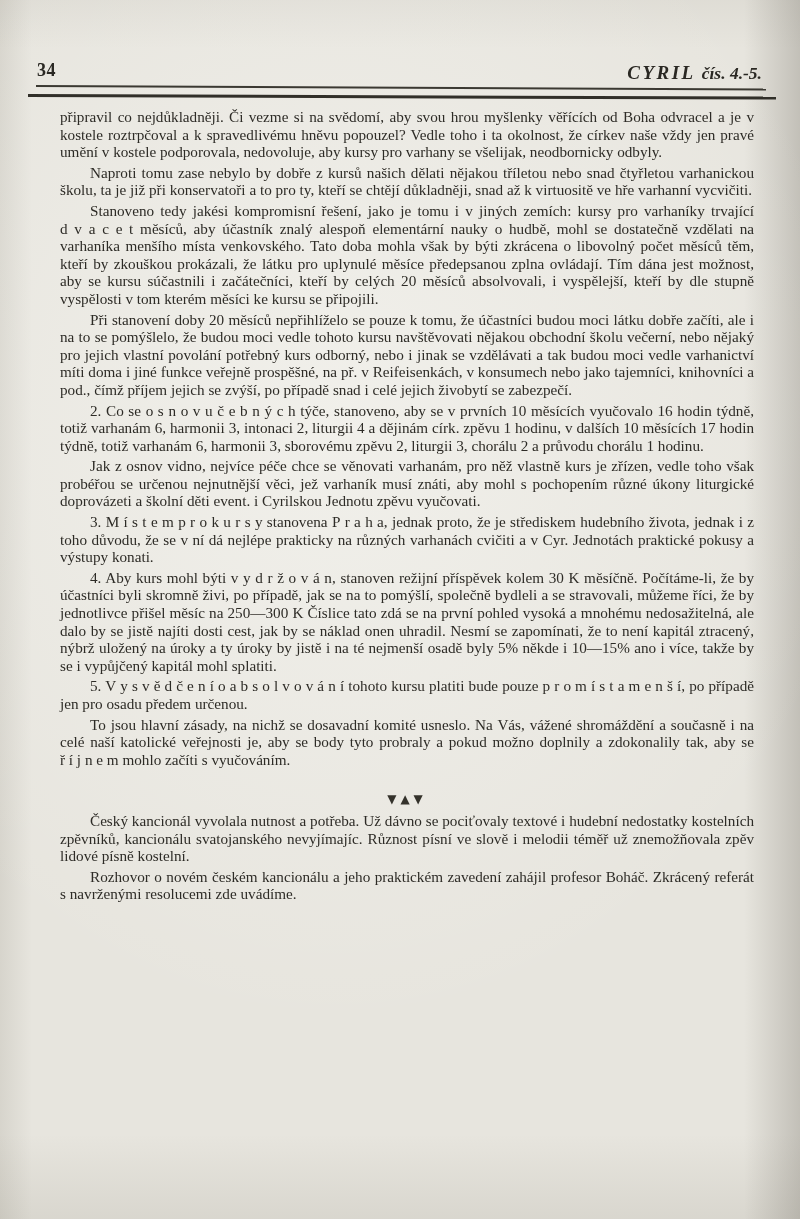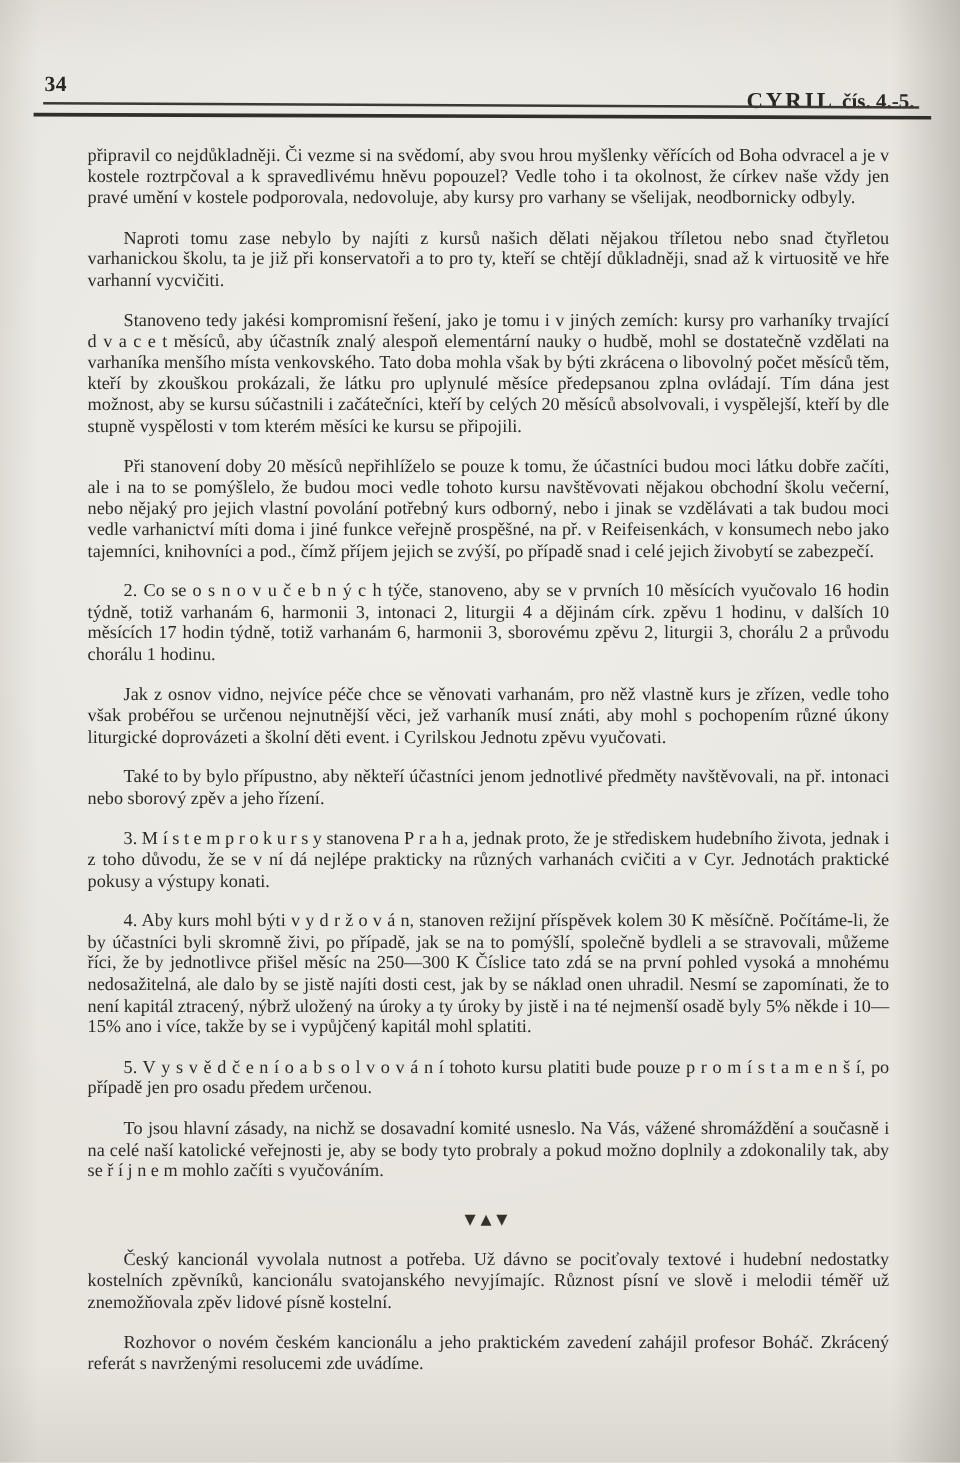--- a/index.html
+++ b/index.html
@@ -15,37 +15,37 @@
       linear-gradient(0deg, rgba(115,110,95,0.12), rgba(0,0,0,0) 7%),
       linear-gradient(180deg, rgba(115,110,95,0.07), rgba(0,0,0,0) 4%);
     font-family: "Liberation Serif", "DejaVu Serif", serif;
     color: #2d2b26;
   }
   .header { position: absolute; top: 58px; left: 36px; width: 728px; height: 26px; }
   .pagenum {
     position: absolute; left: 1px; top: 2px;
     font-size: 18px; font-weight: bold; letter-spacing: 0.5px; color: #2a2823;
   }
-  .journal { position: absolute; right: 2px; top: 16px; font-size: 19px; color: #2a2823; white-space: nowrap; }
+  .journal { position: absolute; right: 2px; top: 4px; font-size: 19px; color: #2a2823; white-space: nowrap; font-style: italic; }
   .journal .jname { letter-spacing: 2.5px; font-weight: bold; }
   .journal .jissue { font-size: 17.5px; font-weight: bold; margin-left: 6px; }
   .rule-thin {
     position: absolute; top: 85px; left: 36px; width: 730px; height: 1.6px;
     background: #3b3932; transform: rotate(0.28deg); transform-origin: left center;
   }
   .rule-thick {
     position: absolute; top: 94px; left: 28px; width: 748px; height: 2.8px;
     background: #312f29; transform: rotate(0.2deg); transform-origin: left center;
   }
   .content {
     position: absolute; top: 105px; left: 57px; width: 700px;
     font-size: 15.2px; line-height: 17.6px; text-align: justify;
     color: #2d2b26;
   }
-  .content p { margin: 16px; text-indent: 30px; }
+  .content p { margin: 3px; text-indent: 30px; }
   .content p.noindent { text-indent: 0; }
   .signature { text-align: right; padding-right: 52px; text-indent: 0 !important; }
   .divider {
     text-align: center; margin-top: 23px; margin-bottom: 0;
     font-family: "DejaVu Sans", sans-serif;
     font-size: 12px; letter-spacing: 4px; color: #34322b; text-indent: 0;
   }
   .title2 {
     margin: 14px 0 10px 0; text-align: center;
     font-size: 35px; font-weight: 500; letter-spacing: 0.5px; color: #2a2822;
@@ -59,26 +59,25 @@
 
   <div class="header">
     <span class="pagenum">34</span>
     <span class="journal"><span class="jname">CYRIL</span><span class="jissue">čís. 4.-5.</span></span>
   </div>
   <div class="rule-thin"></div>
   <div class="rule-thick"></div>
 
   <div class="content">
     <p class="noindent">připravil co nejdůkladněji. Či vezme si na svědomí, aby svou hrou myšlenky věřících od Boha odvracel a je v kostele roztrpčoval a k spravedlivému hněvu popouzel? Vedle toho i ta okolnost, že církev naše vždy jen pravé umění v kostele podporovala, nedovoluje, aby kursy pro varhany se všelijak, neodbornicky odbyly.</p>
-    <p>Naproti tomu zase nebylo by najíti z kursů našich dělati nějakou tříletou nebo snad čtyřletou varhanickou školu, ta je již při konservatoři a to pro ty, kteří se chtějí důkladněji, snad až k virtuositě ve hře varhanní vycvičiti.</p>
+    <p>Naproti tomu zase nebylo by dobře z kursů našich dělati nějakou tříletou nebo snad čtyřletou varhanickou školu, ta je již při konservatoři a to pro ty, kteří se chtějí důkladněji, snad až k virtuositě ve hře varhanní vycvičiti.</p>
     <p>Stanoveno tedy jakési kompromisní řešení, jako je tomu i v jiných zemích: kursy pro varhaníky trvající d&nbsp;v&nbsp;a&nbsp;c&nbsp;e&nbsp;t měsíců, aby účastník znalý alespoň elementární nauky o hudbě, mohl se dostatečně vzdělati na varhaníka menšího místa venkovského. Tato doba mohla však by býti zkrácena o libovolný počet měsíců těm, kteří by zkouškou prokázali, že látku pro uplynulé měsíce předepsanou zplna ovládají. Tím dána jest možnost, aby se kursu súčastnili i začátečníci, kteří by celých 20 měsíců absolvovali, i vyspělejší, kteří by dle stupně vyspělosti v tom kterém měsíci ke kursu se připojili.</p>
     <p>Při stanovení doby 20 měsíců nepřihlíželo se pouze k tomu, že účastníci budou moci látku dobře začíti, ale i na to se pomýšlelo, že budou moci vedle tohoto kursu navštěvovati nějakou obchodní školu večerní, nebo nějaký pro jejich vlastní povolání potřebný kurs odborný, nebo i jinak se vzdělávati a tak budou moci vedle varhanictví míti doma i jiné funkce veřejně prospěšné, na př. v Reifeisenkách, v konsumech nebo jako tajemníci, knihovníci a pod., čímž příjem jejich se zvýší, po případě snad i celé jejich živobytí se zabezpečí.</p>
     <p>2. Co se o&nbsp;s&nbsp;n&nbsp;o&nbsp;v u&nbsp;č&nbsp;e&nbsp;b&nbsp;n&nbsp;ý&nbsp;c&nbsp;h týče, stanoveno, aby se v prvních 10 měsících vyučovalo 16 hodin týdně, totiž varhanám 6, harmonii 3, intonaci 2, liturgii 4 a dějinám círk. zpěvu 1 hodinu, v dalších 10 měsících 17 hodin týdně, totiž varhanám 6, harmonii 3, sborovému zpěvu 2, liturgii 3, chorálu 2 a průvodu chorálu 1 hodinu.</p>
     <p>Jak z osnov vidno, nejvíce péče chce se věnovati varhanám, pro něž vlastně kurs je zřízen, vedle toho však probéřou se určenou nejnutnější věci, jež varhaník musí znáti, aby mohl s pochopením různé úkony liturgické doprovázeti a školní děti event. i Cyrilskou Jednotu zpěvu vyučovati.</p>
-    <p>Také to by bylo přípustno, aby někteří účastníci jenom jednotlivé předměty navštěvovali, na př. intonaci nebo sborový zpěv a jeho řízení.</p>
     <p>3. M&nbsp;í&nbsp;s&nbsp;t&nbsp;e&nbsp;m p&nbsp;r&nbsp;o k&nbsp;u&nbsp;r&nbsp;s&nbsp;y stanovena P&nbsp;r&nbsp;a&nbsp;h&nbsp;a, jednak proto, že je střediskem hudebního života, jednak i z toho důvodu, že se v ní dá nejlépe prakticky na různých varhanách cvičiti a v Cyr. Jednotách praktické pokusy a výstupy konati.</p>
     <p>4. Aby kurs mohl býti v&nbsp;y&nbsp;d&nbsp;r&nbsp;ž&nbsp;o&nbsp;v&nbsp;á&nbsp;n, stanoven režijní příspěvek kolem 30 K měsíčně. Počítáme-li, že by účastníci byli skromně živi, po případě, jak se na to pomýšlí, společně bydleli a se stravovali, můžeme říci, že by jednotlivce přišel měsíc na 250—300 K Číslice tato zdá se na první pohled vysoká a mnohému nedosažitelná, ale dalo by se jistě najíti dosti cest, jak by se náklad onen uhradil. Nesmí se zapomínati, že to není kapitál ztracený, nýbrž uložený na úroky a ty úroky by jistě i na té nejmenší osadě byly 5% někde i 10—15% ano i více, takže by se i vypůjčený kapitál mohl splatiti.</p>
     <p>5. V&nbsp;y&nbsp;s&nbsp;v&nbsp;ě&nbsp;d&nbsp;č&nbsp;e&nbsp;n&nbsp;í o a&nbsp;b&nbsp;s&nbsp;o&nbsp;l&nbsp;v&nbsp;o&nbsp;v&nbsp;á&nbsp;n&nbsp;í tohoto kursu platiti bude pouze p&nbsp;r&nbsp;o m&nbsp;í&nbsp;s&nbsp;t&nbsp;a m&nbsp;e&nbsp;n&nbsp;š&nbsp;í, po případě jen pro osadu předem určenou.</p>
     <p>To jsou hlavní zásady, na nichž se dosavadní komité usneslo. Na Vás, vážené shromáždění a současně i na celé naší katolické veřejnosti je, aby se body tyto probraly a pokud možno doplnily a zdokonalily tak, aby se ř&nbsp;í&nbsp;j&nbsp;n&nbsp;e&nbsp;m mohlo začíti s vyučováním.</p>
 
     <div class="divider">▼▲▼</div>
 
 
     <p>Český kancionál vyvolala nutnost a potřeba. Už dávno se pociťovaly textové i hudební nedostatky kostelních zpěvníků, kancionálu svatojanského nevyjímajíc. Různost písní ve slově i melodii téměř už znemožňovala zpěv lidové písně kostelní.</p>
     <p>Rozhovor o novém českém kancionálu a jeho praktickém zavedení zahájil profesor Boháč. Zkrácený referát s navrženými resolucemi zde uvádíme.</p>

